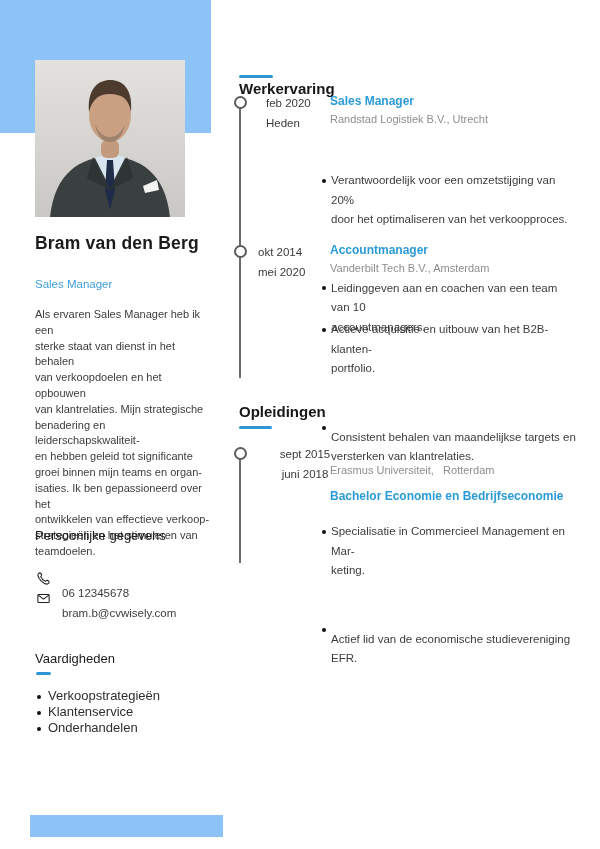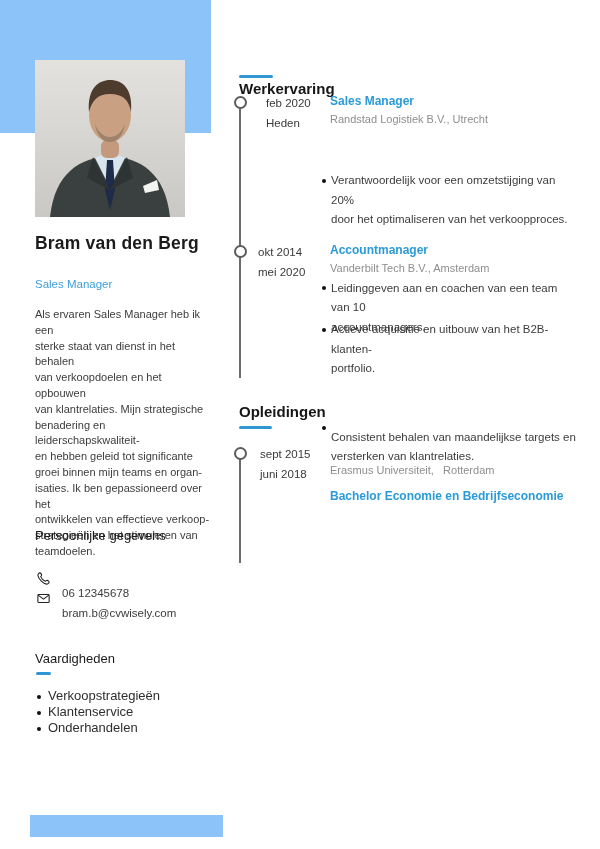--- a/index.html
+++ b/index.html
@@ -188,20 +188,31 @@
 versterken van klantrelaties.</span>
     </div>
   </div>
 
   <div class="abs right-h edu-header">Opleidingen</div>
   <div class="abs underline edu-underline" style="height:2.5px;"></div>
 
   <div class="abs tl-line" style="left:239px; top:455px; height:108px;"></div>
   <div class="abs tl-circle" style="left:234px; top:447px;"></div>
 
-  <div class="abs dates" style="left:260px; top:444px;">
+  <div class="abs dates" style="left:270px; top:444px;text-align:center;">
     <div>sept 2015</div>
     <div>juni 2018</div>
   </div>
   <div class="abs entry-title" style="left:330px; top:445px;margin-top:44px;">Bachelor Economie en Bedrijfseconomie</div>
   <div class="abs entry-org" style="left:330px; top:464px;">Erasmus Universiteit,   Rotterdam</div>
+  <div class="abs bullet-list" style="left:322px; top:483px;">
+    <div class="bullet">
+      <span class="dot"></span>
+      <span>Specialisatie in Commercieel Management en Mar-
+keting.</span>
+    </div>
+    <div class="bullet">
+      <span class="dot"></span>
+      <span>Actief lid van de economische studievereniging EFR.</span>
+    </div>
+  </div>
 
 </div>
 
 </body></html>

